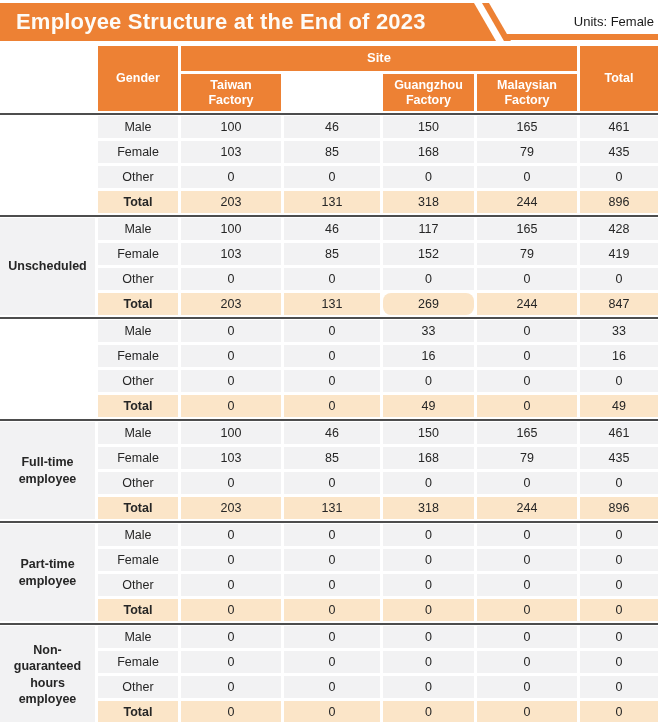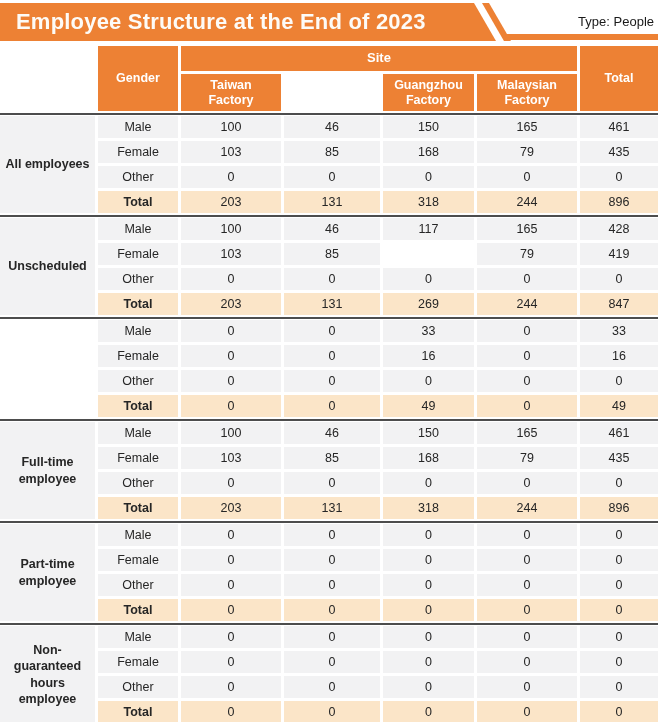--- a/index.html
+++ b/index.html
@@ -50,36 +50,35 @@
   .cell.total-label{font-weight:700;}
 </style>
 </head>
 <body>
 
 <div class="banner">
   <div class="banner-main"></div>
   <div class="banner-stripe"></div>
   <div class="banner-bar"></div>
   <div class="banner-title">Employee Structure at the End of 2023</div>
-  <div class="units-label">Type: People</div>
+  <div class="units-label">Units: Female</div>
 </div>
 
 <div class="grid7 table-header">
   <div class="hcell h-site">Site</div>
   <div class="hcell h-gender">Gender</div>
   <div class="hcell h-total" style="grid-row:1/3;">Total</div>
   <div class="hcell h-factory" style="grid-column:3">Taiwan Factory</div>
   <div class="hcell h-factory" style="grid-column:6">Malaysian Factory</div>
   <div class="hcell h-factory" style="grid-column:5">Guangzhou Factory</div>
 </div>
 
 <div id="groups-container">
     <div class="group-separator"></div>
     <div class="grid7 group-grid">
-      <div class="cell type-cell">All employees</div>
       <div class="cell gender-cell" style="grid-column: 2;">Male</div>
       <div class="cell value-cell" style="grid-column: 3;">100</div>
       <div class="cell value-cell" style="grid-column: 4;">46</div>
       <div class="cell value-cell" style="grid-column: 5;">150</div>
       <div class="cell value-cell" style="grid-column: 6;">165</div>
       <div class="cell value-cell" style="grid-column: 7;">461</div>
       <div class="cell gender-cell" style="grid-column: 2;">Female</div>
       <div class="cell value-cell" style="grid-column: 3;">103</div>
       <div class="cell value-cell" style="grid-column: 4;">85</div>
       <div class="cell value-cell" style="grid-column: 5;">168</div>
@@ -103,32 +102,33 @@
       <div class="cell type-cell">Unscheduled</div>
       <div class="cell gender-cell" style="grid-column: 2;">Male</div>
       <div class="cell value-cell" style="grid-column: 3;">100</div>
       <div class="cell value-cell" style="grid-column: 4;">46</div>
       <div class="cell value-cell" style="grid-column: 5;">117</div>
       <div class="cell value-cell" style="grid-column: 6;">165</div>
       <div class="cell value-cell" style="grid-column: 7;">428</div>
       <div class="cell gender-cell" style="grid-column: 2;">Female</div>
       <div class="cell value-cell" style="grid-column: 3;">103</div>
       <div class="cell value-cell" style="grid-column: 4;">85</div>
+      <div class="cell value-cell" style="grid-column: 5;">152</div>
       <div class="cell value-cell" style="grid-column: 6;">79</div>
       <div class="cell value-cell" style="grid-column: 7;">419</div>
       <div class="cell gender-cell" style="grid-column: 2;">Other</div>
       <div class="cell value-cell" style="grid-column: 3;">0</div>
       <div class="cell value-cell" style="grid-column: 4;">0</div>
       <div class="cell value-cell" style="grid-column: 5;">0</div>
       <div class="cell value-cell" style="grid-column: 6;">0</div>
       <div class="cell value-cell" style="grid-column: 7;">0</div>
       <div class="cell gender-cell total total-label" style="grid-column: 2;">Total</div>
       <div class="cell value-cell total" style="grid-column: 3;">203</div>
       <div class="cell value-cell total" style="grid-column: 4;">131</div>
-      <div class="cell value-cell total" style="grid-column: 5;">269</div>
+      <div class="cell value-cell total" style="grid-column: 5; border-radius: 8px;">269</div>
       <div class="cell value-cell total" style="grid-column: 6;">244</div>
       <div class="cell value-cell total" style="grid-column: 7;">847</div>
     </div>
     <div class="group-separator"></div>
     <div class="grid7 group-grid">
       <div class="cell gender-cell" style="grid-column: 2;">Male</div>
       <div class="cell value-cell" style="grid-column: 3;">0</div>
       <div class="cell value-cell" style="grid-column: 4;">0</div>
       <div class="cell value-cell" style="grid-column: 5;">33</div>
       <div class="cell value-cell" style="grid-column: 6;">0</div>

